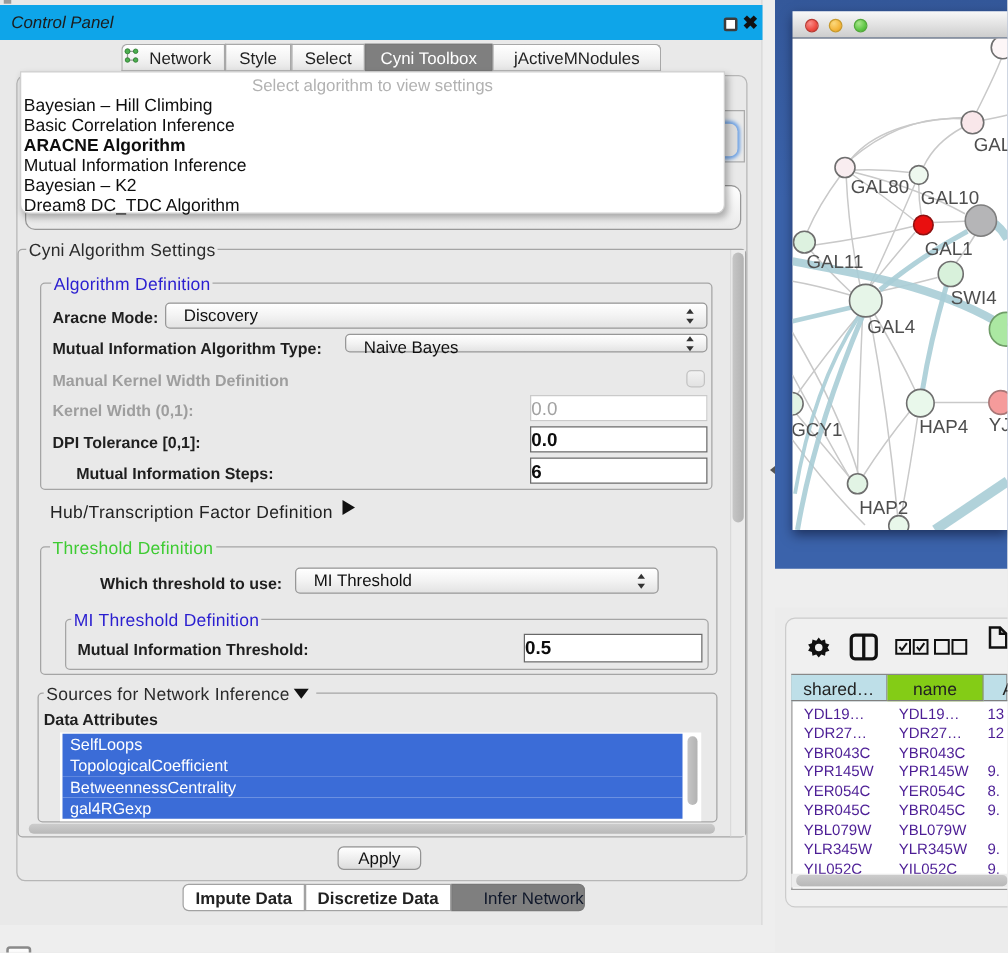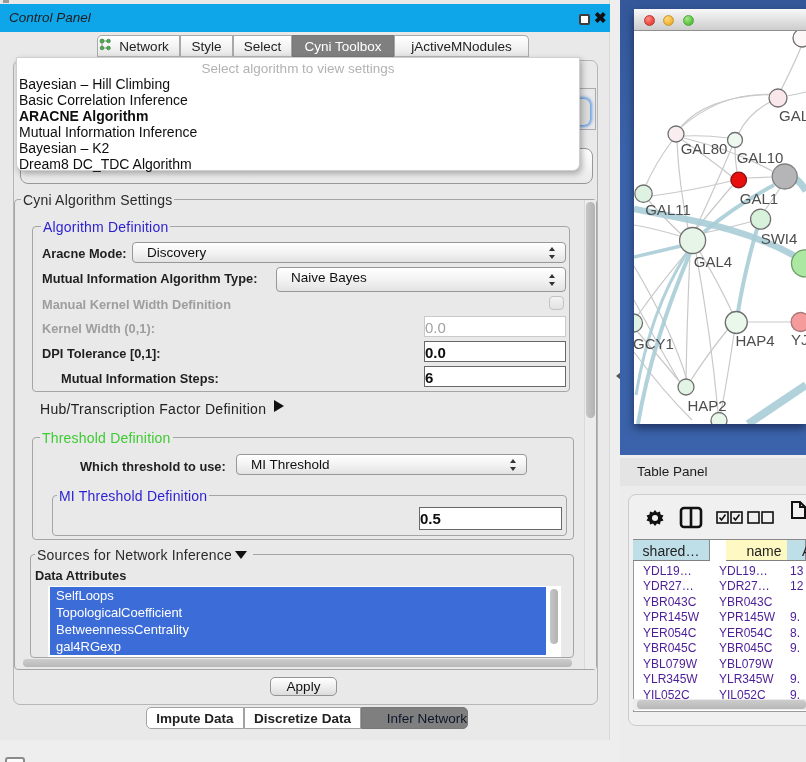--- a/index.html
+++ b/index.html
@@ -126,21 +126,21 @@
 
   <div class="group" style="left:32px; top:226px; width:538px; height:166px;">
     <span class="gtitle blue" style="left:8px;">Algorithm Definition</span>
   </div>
   <div class="blabel" style="left:42px; top:246px;">Aracne Mode:</div>
   <div class="combo" style="left:132px; top:242px; width:434px; height:21px;">
       <span class="txt">Discovery</span>
       <span class="updown"></span>
     </div>
   <div class="blabel" style="left:42px; top:271px;">Mutual Information Algorithm Type:</div>
-  <div class="combo" style="left:276px; top:267px; width:290px; height:25px;">
+  <div class="combo" style="left:276px; top:267px; width:290px; height:15px;">
       <span class="txt">Naive Bayes</span>
       <span class="updown"></span>
     </div>
   <div class="blabel dis" style="left:42px; top:297px;">Manual Kernel Width Definition</div>
   <div class="abs" style="left:549px; top:296px; width:15px; height:14px; border:1px solid #c2c2c2; border-radius:4px; background:linear-gradient(#f2f2f2,#e2e2e2);"></div>
   <div class="blabel dis" style="left:42px; top:321px;">Kernel Width (0,1):</div>
   <div class="field dis" style="left:424px; top:316px; width:142px; height:21px;">0.0</div>
   <div class="blabel" style="left:42px; top:346px;">DPI Tolerance [0,1]:</div>
   <div class="field" style="left:424px; top:341px; width:142px; height:21px;">0.0</div>
   <div class="blabel" style="left:42px; top:371px;padding-left:19px;">Mutual Information Steps:</div>
@@ -154,20 +154,21 @@
   </div>
   <div class="blabel" style="left:80px; top:459px;">Which threshold to use:</div>
   <div class="combo" style="left:236px; top:454px; width:291px; height:21px;">
       <span class="txt">MI Threshold</span>
       <span class="updown"></span>
     </div>
 
   <div class="group" style="left:52px; top:495px; width:515px; height:41px;">
     <span class="gtitle blue" style="left:4px;">MI Threshold Definition</span>
   </div>
+  <div class="blabel" style="left:62px; top:512px;">Mutual Information Threshold:</div>
   <div class="field" style="left:419px; top:507px; width:143px; height:23px;">0.5</div>
 
   <div class="group" style="left:30px; top:554px; width:544px; height:104px;">
     <span class="gtitle dark" style="left:4px;">Sources for Network Inference</span>
   </div>
   <div class="abs" style="left:231px; top:550px; width:22px; height:9px; background:#e9e9e9; z-index:3;"></div>
   <div class="abs" style="left:235px; top:551px; width:0; height:0; border-left:6.5px solid transparent; border-right:6.5px solid transparent; border-top:8.5px solid #111; z-index:4;"></div>
   <div class="blabel" style="left:35px; top:568px;">Data Attributes</div>
   <div class="abs" style="left:48px; top:586px; width:513px; height:71px; background:#fff;"></div>
   <div class="lrow" style="left:50px; top:587px;">SelfLoops</div>
@@ -277,23 +278,20 @@
           <text x="633" y="349" text-anchor="start">GCY1</text>
           <text x="755" y="346">HAP4</text>
           <text x="791" y="345" text-anchor="start">YJL</text>
           <text x="707" y="411">HAP2</text>
           <text x="779" y="121" text-anchor="start">GAL2</text>
         </g>
       </svg>
     </div>
   </div>
 
-  <div class="abs" id="tp-title">
-      <span class="t">Table Panel</span>
-    </div>
   <div class="abs" id="tp-bg"></div>
   <div class="abs" id="tp-panel"></div>
 
   <svg class="abs" style="left:644px; top:507px;" width="22" height="22" viewBox="0 0 22 22">
     <path d="M11 3 L13 5.5 L16 4.5 L16.5 7.5 L19.5 8.5 L18 11 L19.5 13.5 L16.5 14.5 L16 17.5 L13 16.5 L11 19 L9 16.5 L6 17.5 L5.5 14.5 L2.5 13.5 L4 11 L2.5 8.5 L5.5 7.5 L6 4.5 L9 5.5 Z" fill="#111"></path>
     <circle cx="11" cy="11" r="3" fill="#f0f0f0"></circle>
   </svg>
   <svg class="abs" style="left:679px; top:506px;" width="24" height="24" viewBox="0 0 24 24">
     <rect x="2" y="2" width="20" height="19" rx="3" fill="none" stroke="#111" stroke-width="2.6"></rect>
     <line x1="12" y1="2" x2="12" y2="21" stroke="#111" stroke-width="2.6"></line>
@@ -308,21 +306,21 @@
     <rect x="1" y="1" width="11" height="11" fill="none" stroke="#111" stroke-width="1.6"></rect>
     <rect x="15" y="1" width="11" height="11" fill="none" stroke="#111" stroke-width="1.6"></rect>
   </svg>
   <svg class="abs" style="left:790px; top:500px;" width="18" height="20" viewBox="0 0 18 20">
     <path d="M2 2 L10 2 L15 7 L15 18 L2 18 Z" fill="none" stroke="#111" stroke-width="2"></path>
     <path d="M10 2 L10 7 L15 7" fill="none" stroke="#111" stroke-width="2"></path>
   </svg>
 
   <div class="abs" id="tbl"></div>
   <div class="hcell" style="left:633px; width:77px; background:#bedfe8;">shared…</div>
-  <div class="hcell" style="left:726px; width:77px; background:#fef9c3;">name</div>
+  <div class="hcell" style="left:710px; width:77px; background:#84cc16;">name</div>
   <div class="hcell" style="left:787px; width:19px; background:#bedfe8; text-align:left; padding-left:15px;">A</div>
   <div class="trow" style="left:643px; top:564px;">YDL19…</div>
   <div class="trow" style="left:719px; top:564px;">YDL19…</div>
   <div class="trow" style="left:790px; top:564px;">13</div>
   <div class="trow" style="left:643px; top:579px;">YDR27…</div>
   <div class="trow" style="left:719px; top:579px;">YDR27…</div>
   <div class="trow" style="left:790px; top:579px;">12</div>
   <div class="trow" style="left:643px; top:595px;">YBR043C</div>
   <div class="trow" style="left:719px; top:595px;">YBR043C</div>
   <div class="trow" style="left:643px; top:610px;">YPR145W</div>

